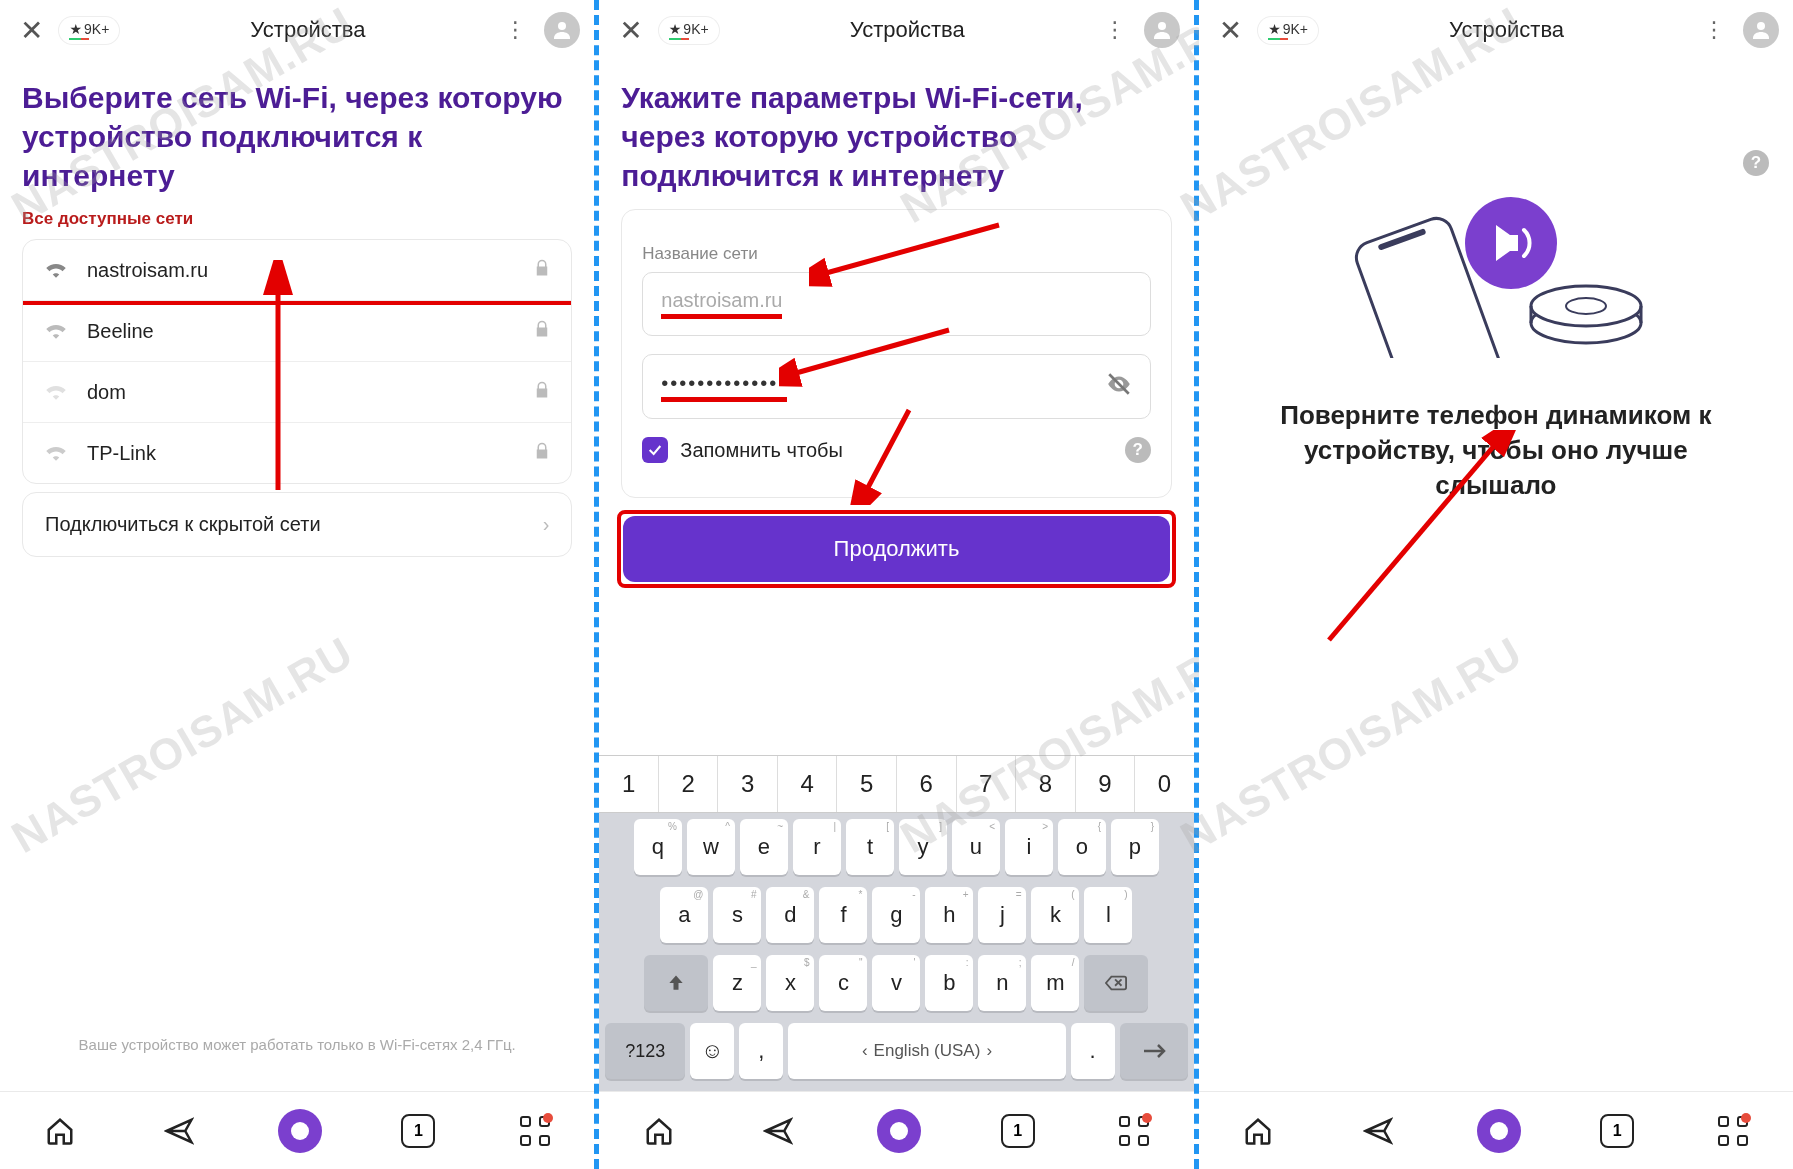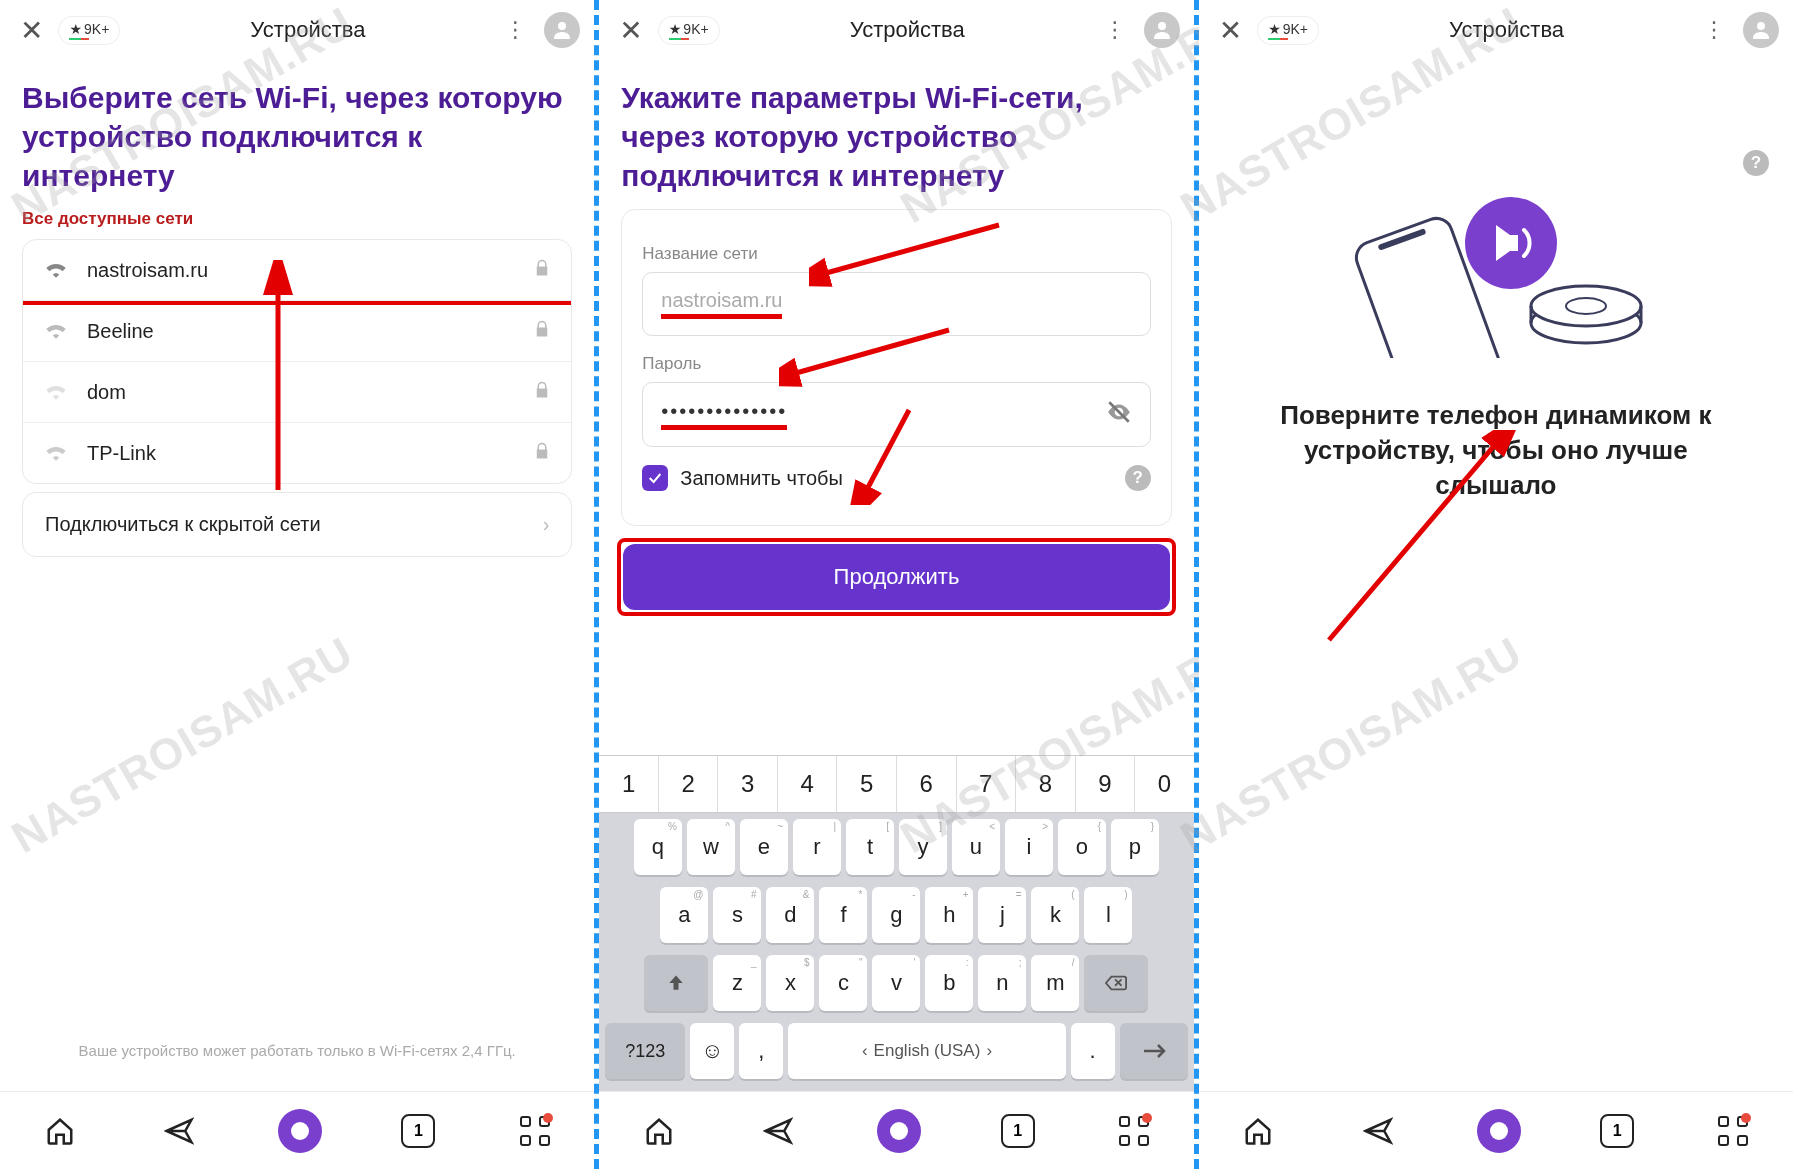--- a/index.html
+++ b/index.html
@@ -23,21 +23,21 @@
 .wifi-row { display: flex; align-items: center; padding: 18px 20px; border-bottom: 1px solid #eee; cursor: pointer; }
 .wifi-row:last-child { border-bottom: none; }
 .wifi-icon { margin-right: 18px; }
 .wifi-name { flex: 1; font-size: 20px; color: #222; }
 .lock-icon svg { width: 18px; height: 18px; fill: #bbb; }
 .wifi-svg { width: 26px; height: 20px; }
 .redbox { outline: 4px solid #e30000; }
 .hidden-card { margin-top: 8px; }
 .hidden-row { display: flex; align-items: center; padding: 20px 22px; cursor: pointer; }
 .chev { font-size: 20px; color: #bbb; }
-.footer-note { text-align: center; color: #aaa; font-size: 15px; padding: 0 24px; position: absolute; bottom: 110px; left: 0; right: 0; }
+.footer-note { text-align: center; color: #aaa; font-size: 15px; padding: 0 24px; position: absolute; bottom: 116px; left: 0; right: 0; }
 .bottombar { position: absolute; bottom: 0; left: 0; right: 0; height: 78px; border-top: 1px solid #eaeaea; display: flex; align-items: center; justify-content: space-around; background: #fff; }
 .bb-icon { width: 40px; height: 40px; display: flex; align-items: center; justify-content: center; cursor: pointer; position: relative; }
 .bb-icon svg { width: 30px; height: 30px; fill: none; stroke: #222; stroke-width: 2; }
 .bb-alice { width: 44px; height: 44px; border-radius: 50%; background: #7b3fce; display: flex; align-items: center; justify-content: center; }
 .bb-alice-inner { width: 18px; height: 18px; border-radius: 50%; background: #fff; }
 .bb-tabs { width: 34px; height: 34px; border: 2.5px solid #222; border-radius: 8px; display: flex; align-items: center; justify-content: center; font-size: 16px; font-weight: 600; }
 .bb-grid { position: relative; width: 30px; height: 30px; }
 .bb-grid .sq { position: absolute; width: 11px; height: 11px; border: 2.5px solid #222; border-radius: 3px; }
 .bb-grid .sq.tl { top: 0; left: 0; }
 .bb-grid .sq.tr { top: 0; right: 0; }
@@ -217,21 +217,20 @@
         </svg>
       </div>
   </div>
   <div class="content" style="padding-bottom:0;">
     <div class="heading">Укажите параметры Wi-Fi-сети, через которую устройство подключится к интернету</div>
     <div class="form-card">
       <div class="label">Название сети</div>
       <div class="input placeholder">
         <span class="underline-red">nastroisam.ru</span>
       </div>
-      <div class="label">Пароль</div>
       <div class="input">
         <span class="pwd-dots"><span class="underline-red">••••••••••••••</span></span>
         <span class="eye"><svg viewBox="0 0 24 24">
               <path d="M2 12s4-7 10-7 10 7 10 7-4 7-10 7S2 12 2 12zm10 4a4 4 0 100-8 4 4 0 000 8z" fill="#999"></path>
               <line x1="3" y1="3" x2="21" y2="21" stroke="#777" stroke-width="2.5"></line>
             </svg></span>
       </div>
       <div class="remember-row">
         <div class="checkbox">
             <svg viewBox="0 0 24 24">

